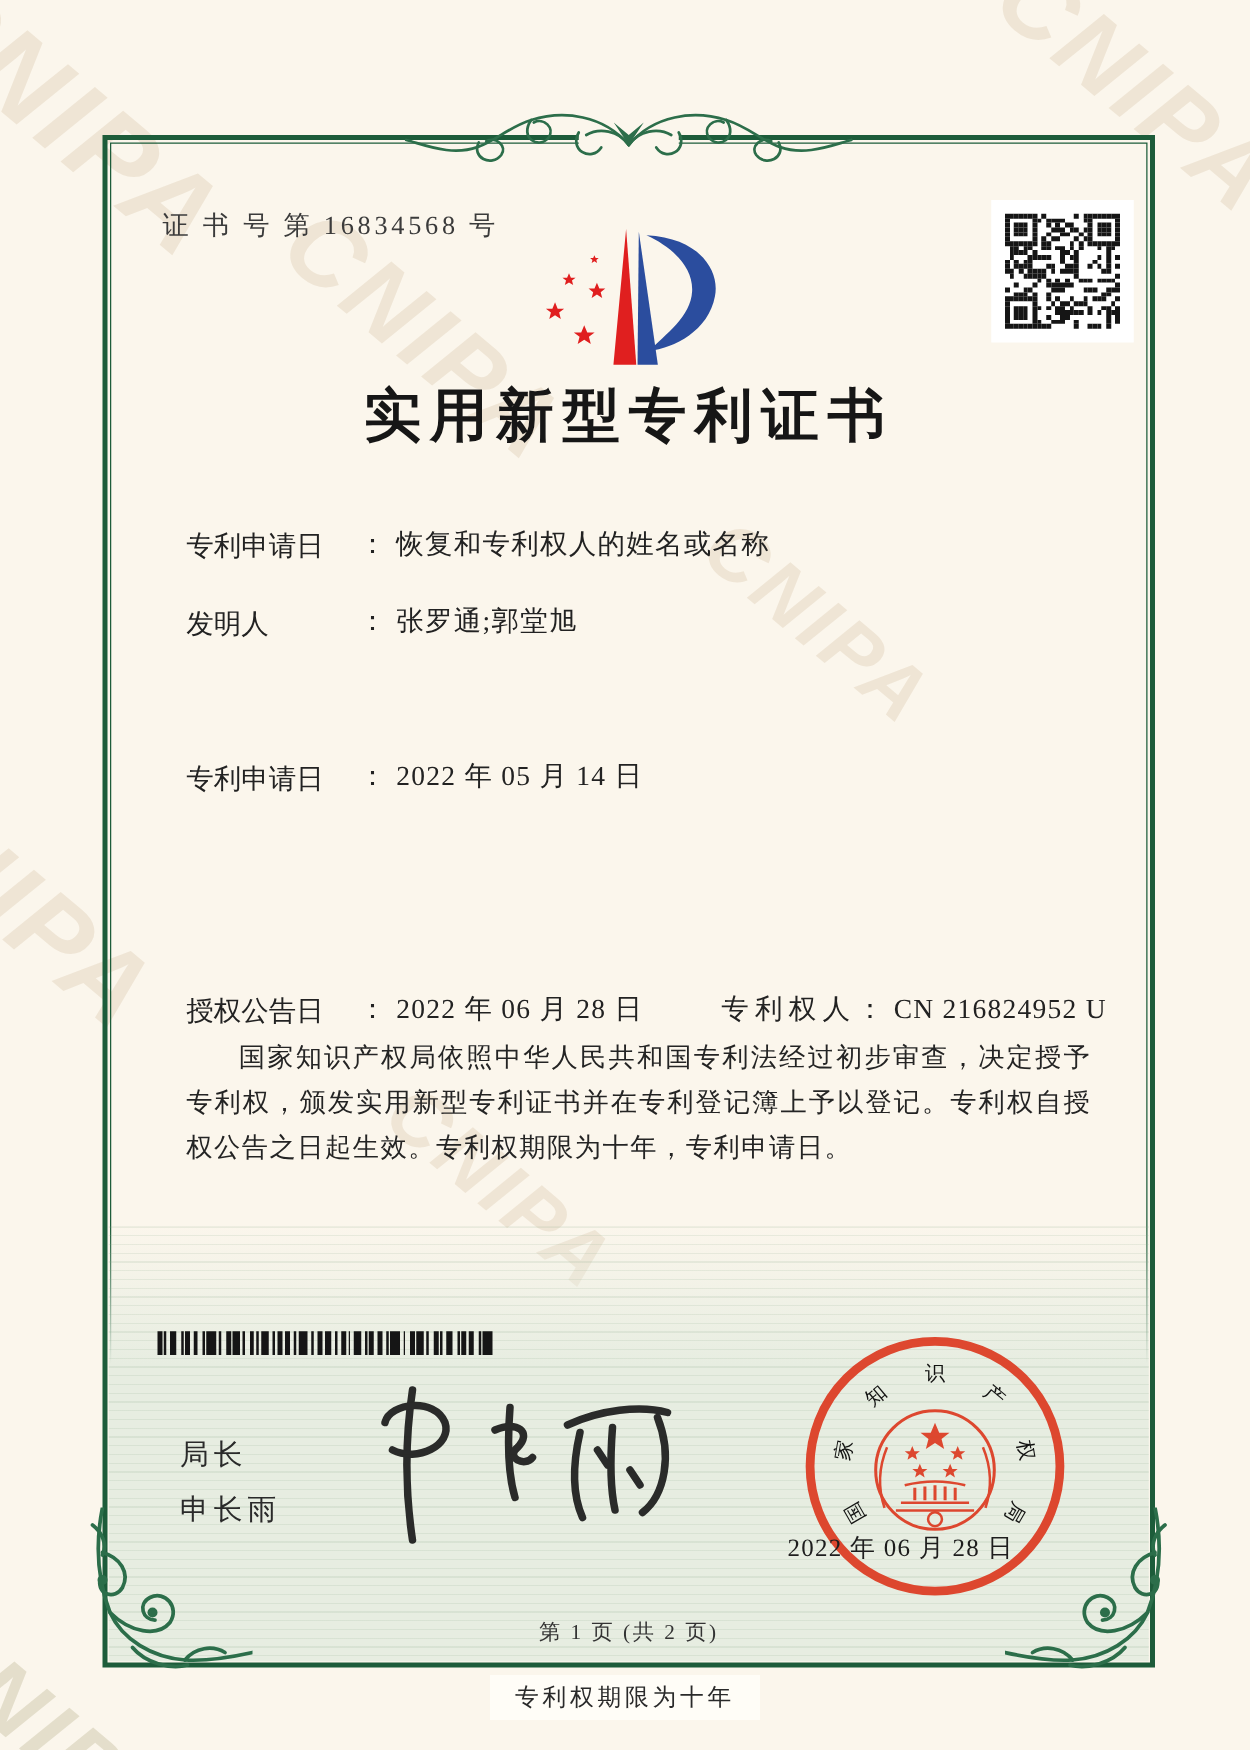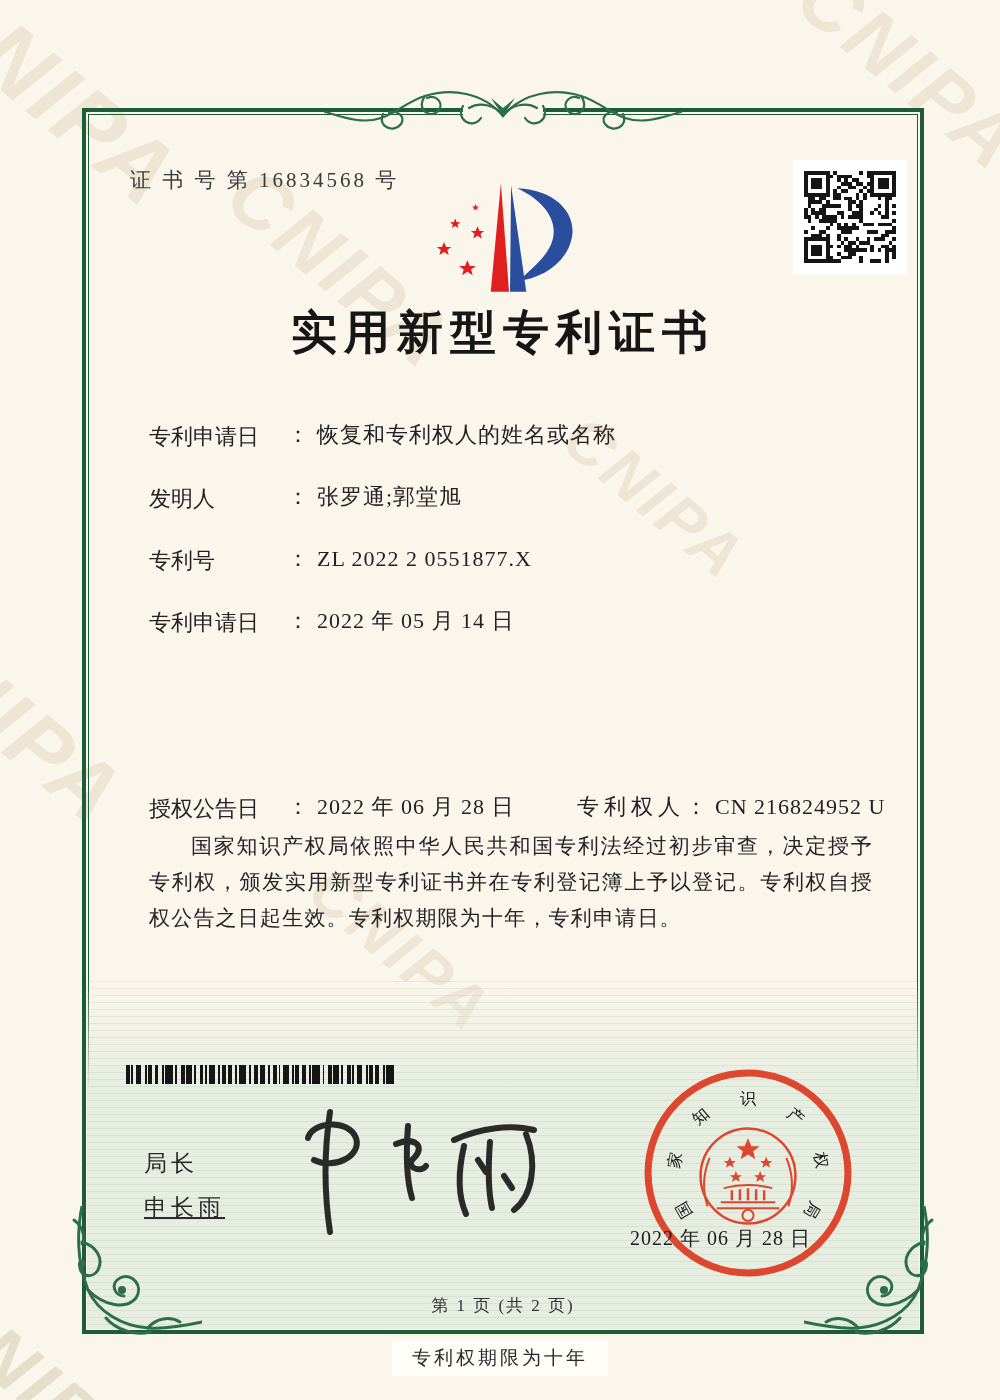--- a/index.html
+++ b/index.html
@@ -460,23 +460,20 @@
     </svg>
 
     <div class="abs title">实用新型专利证书</div>
 
     <div class="abs row" style="top:308px;">
       <span class="lbl">专利申请日</span><span class="colon">：</span><span class="val">恢复和专利权人的姓名或名称</span>
     </div>
     <div class="abs row" style="top:370px;">
       <span class="lbl">发明人</span><span class="colon">：</span><span class="val">张罗通;郭堂旭</span>
     </div>
-    <div class="abs row" style="top:432px;">
-      <span class="lbl">专利号</span><span class="colon">：</span><span class="val">ZL 2022 2 0551877.X</span>
-    </div>
     <div class="abs row" style="top:494px;">
       <span class="lbl">专利申请日</span><span class="colon">：</span><span class="val">2022 年 05 月 14 日</span>
     </div>
     <div class="abs row" style="top:680px;">
       <span class="lbl">授权公告日</span><span class="colon">：</span><span class="val">2022 年 06 月 28 日</span>
       <span class="grant-col2">
         <span class="lbl2">专利权人</span><span class="colon">：</span><span class="val">CN 216824952 U</span>
       </span>
     </div>
 
@@ -525,21 +522,21 @@
         <i style="width:1.9px;margin-right:2.5px"></i>
         <i style="width:5.699999999999999px;margin-right:3.5px"></i>
         <i style="width:1.9px;margin-right:1.5px"></i>
         <i style="width:3.8px;margin-right:2.5px"></i>
         <i style="width:3.8px;margin-right:3.5px"></i>
         <i style="width:1.9px;margin-right:1.5px"></i>
         <i style="width:7.6px;margin-right:2.5px"></i>
       </div>
 
     <div class="abs director" style="top:1036px;">局长</div>
-    <div class="abs director" style="top:1080px;text-decoration:underline;">申长雨</div>
+    <div class="abs director" style="top:1080px;">申长雨</div>
 
     <svg class="abs sig" viewBox="0 0 290 155">
       <g fill="none" stroke="#101010" stroke-width="6" stroke-linecap="round" opacity="0.88">
         <path d="M62,20 C56,60 56,100 62,140"></path>
         <path d="M40,46 C44,30 80,26 88,46 C94,64 66,78 46,68"></path>
         <path d="M140,34 C138,60 138,86 144,106"></path>
         <path d="M128,52 C146,44 158,54 146,66 C136,74 152,82 158,74"></path>
         <path d="M186,48 C212,36 244,32 266,38"></path>
         <path d="M196,54 C190,80 190,104 198,122"></path>
         <path d="M258,42 C270,72 264,104 246,118"></path>

